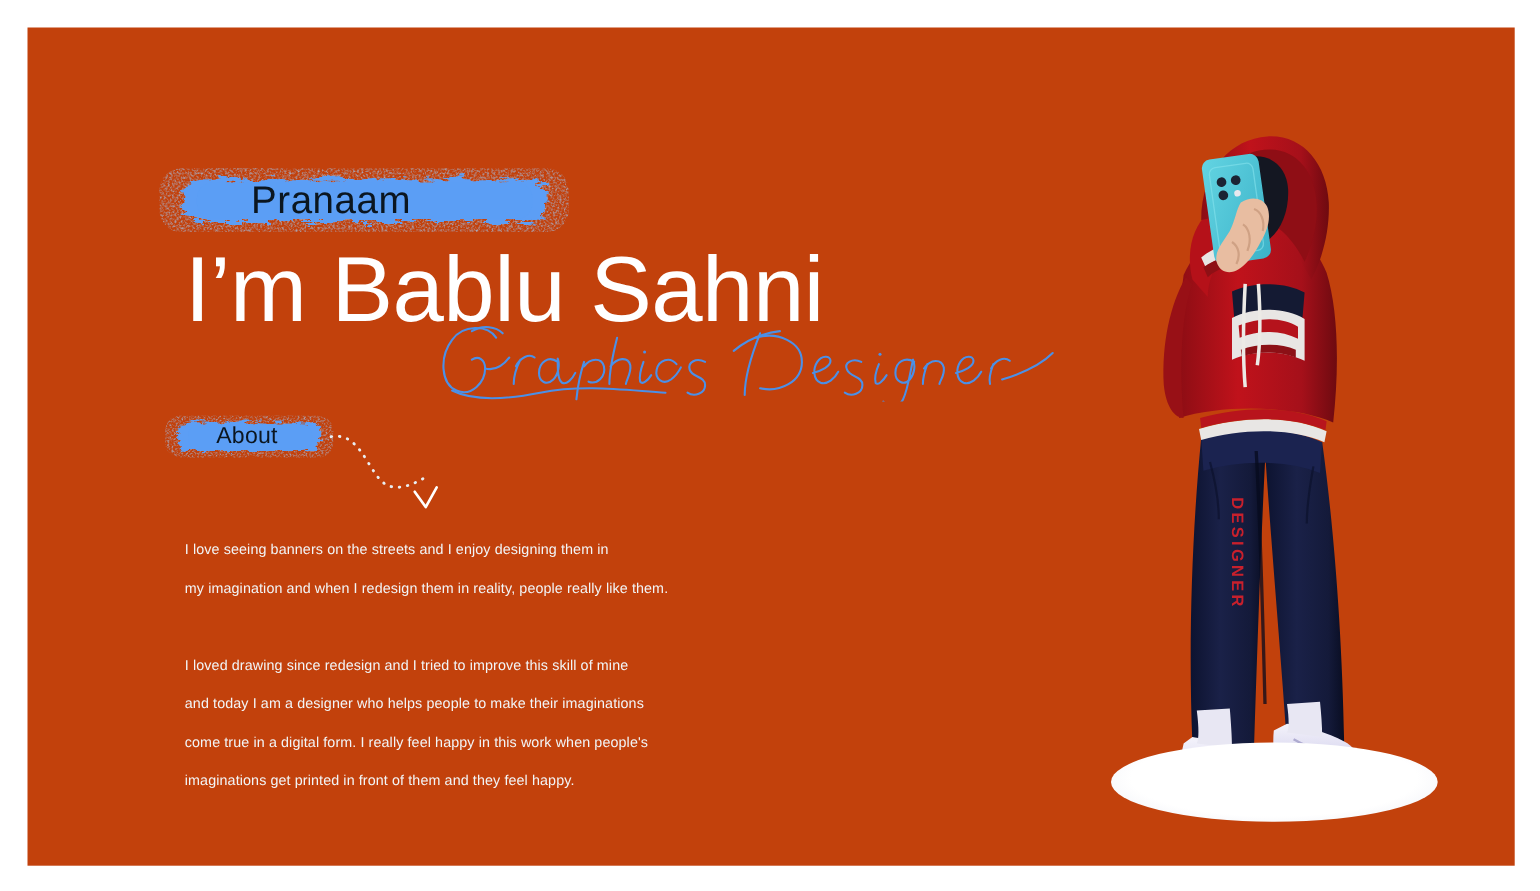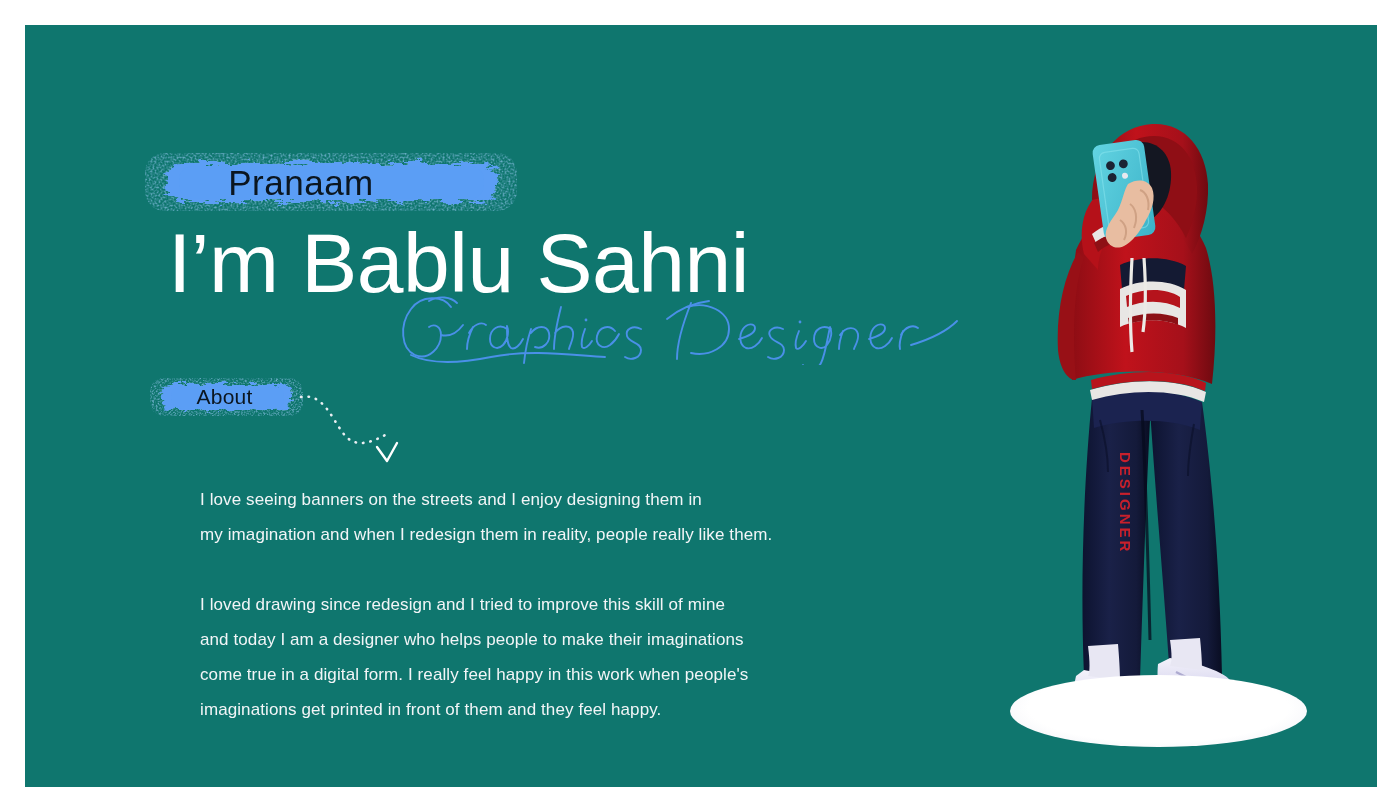--- a/index.html
+++ b/index.html
@@ -21,21 +21,21 @@
     height: 810px;
     background: #ffffff;
   }
 
   #slide {
     position: absolute;
     left: 25px;
     top: 25px;
     width: 1352px;
     height: 762px;
-    background: #0f766e;
+    background: #c2410c;
     overflow: hidden;
   }
 
   
   .spray-badge {
     position: absolute;
     display: flex;
     align-items: center;
     justify-content: center;
   }
@@ -110,26 +110,25 @@
     width: 120px;
     height: 86px;
     overflow: visible;
   }
 
   
   .body-para {
     position: absolute;
     left: 143px;
     color: #f2f5f7;
-    font-size: 17px;
+    font-size: 13px;
     line-height: 35px;
     font-weight: 400;
     letter-spacing: 0.1px;
     white-space: pre-line;
-    margin-left: 32px;
   }
   #para-1 { top: 457px; width: 860px; }
   #para-2 { top: 562px; width: 860px; }
 
   
   #person {
     position: absolute;
     left: 955px;
     top: 55px;
     width: 340px;

